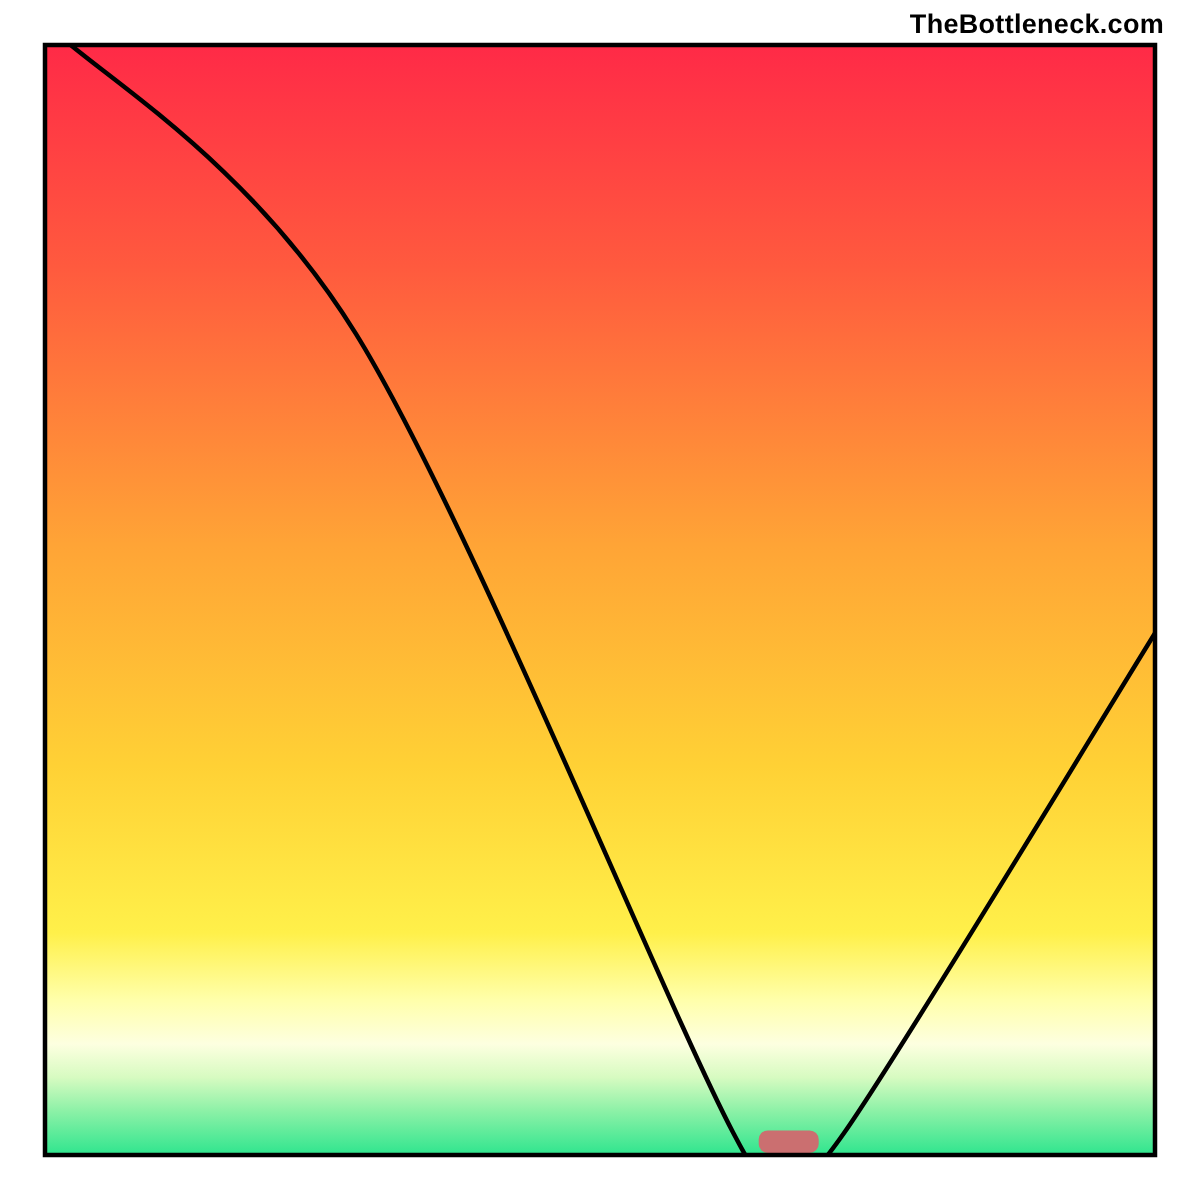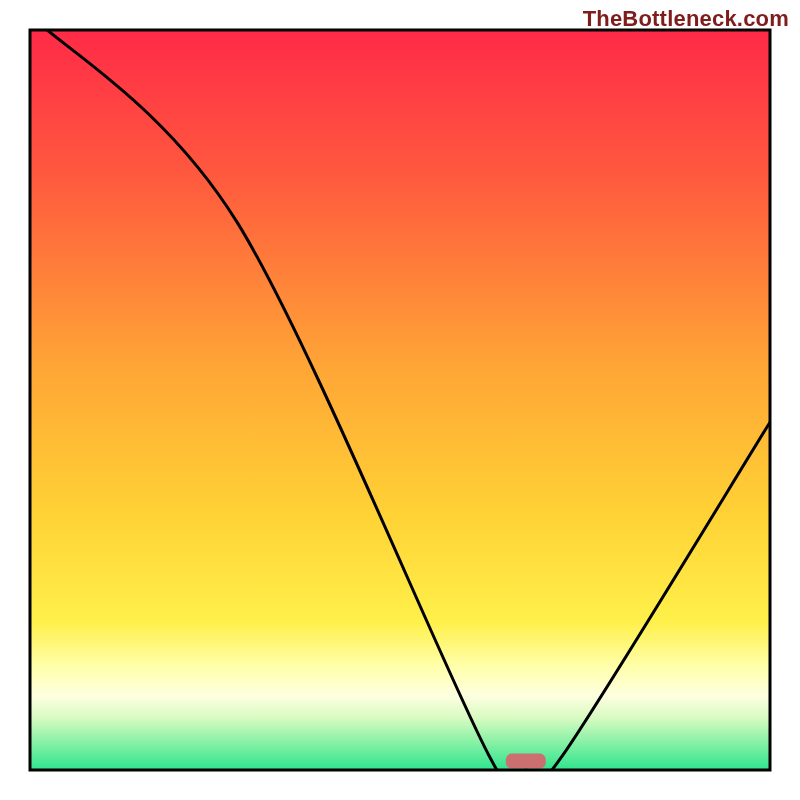--- a/index.html
+++ b/index.html
@@ -16,24 +16,24 @@
     height: 800px;
   }
   svg {
     position: absolute;
     top: 0;
     left: 0;
   }
   .watermark {
     position: absolute;
     top: 6px;
-    right: 11px;
-    font-size: 22px;
+    right: 24px;
+    font-size: 18px;
     font-weight: 600;
-    color: #7f1d1d;
+    color: #000000;
     letter-spacing: 0.2px;
   }
 </style>
 </head>
 <body>
 
 <div class="canvas-wrap">
 
   <svg width="800" height="800" viewBox="0 0 800 800" preserveAspectRatio="none">
     <defs>

